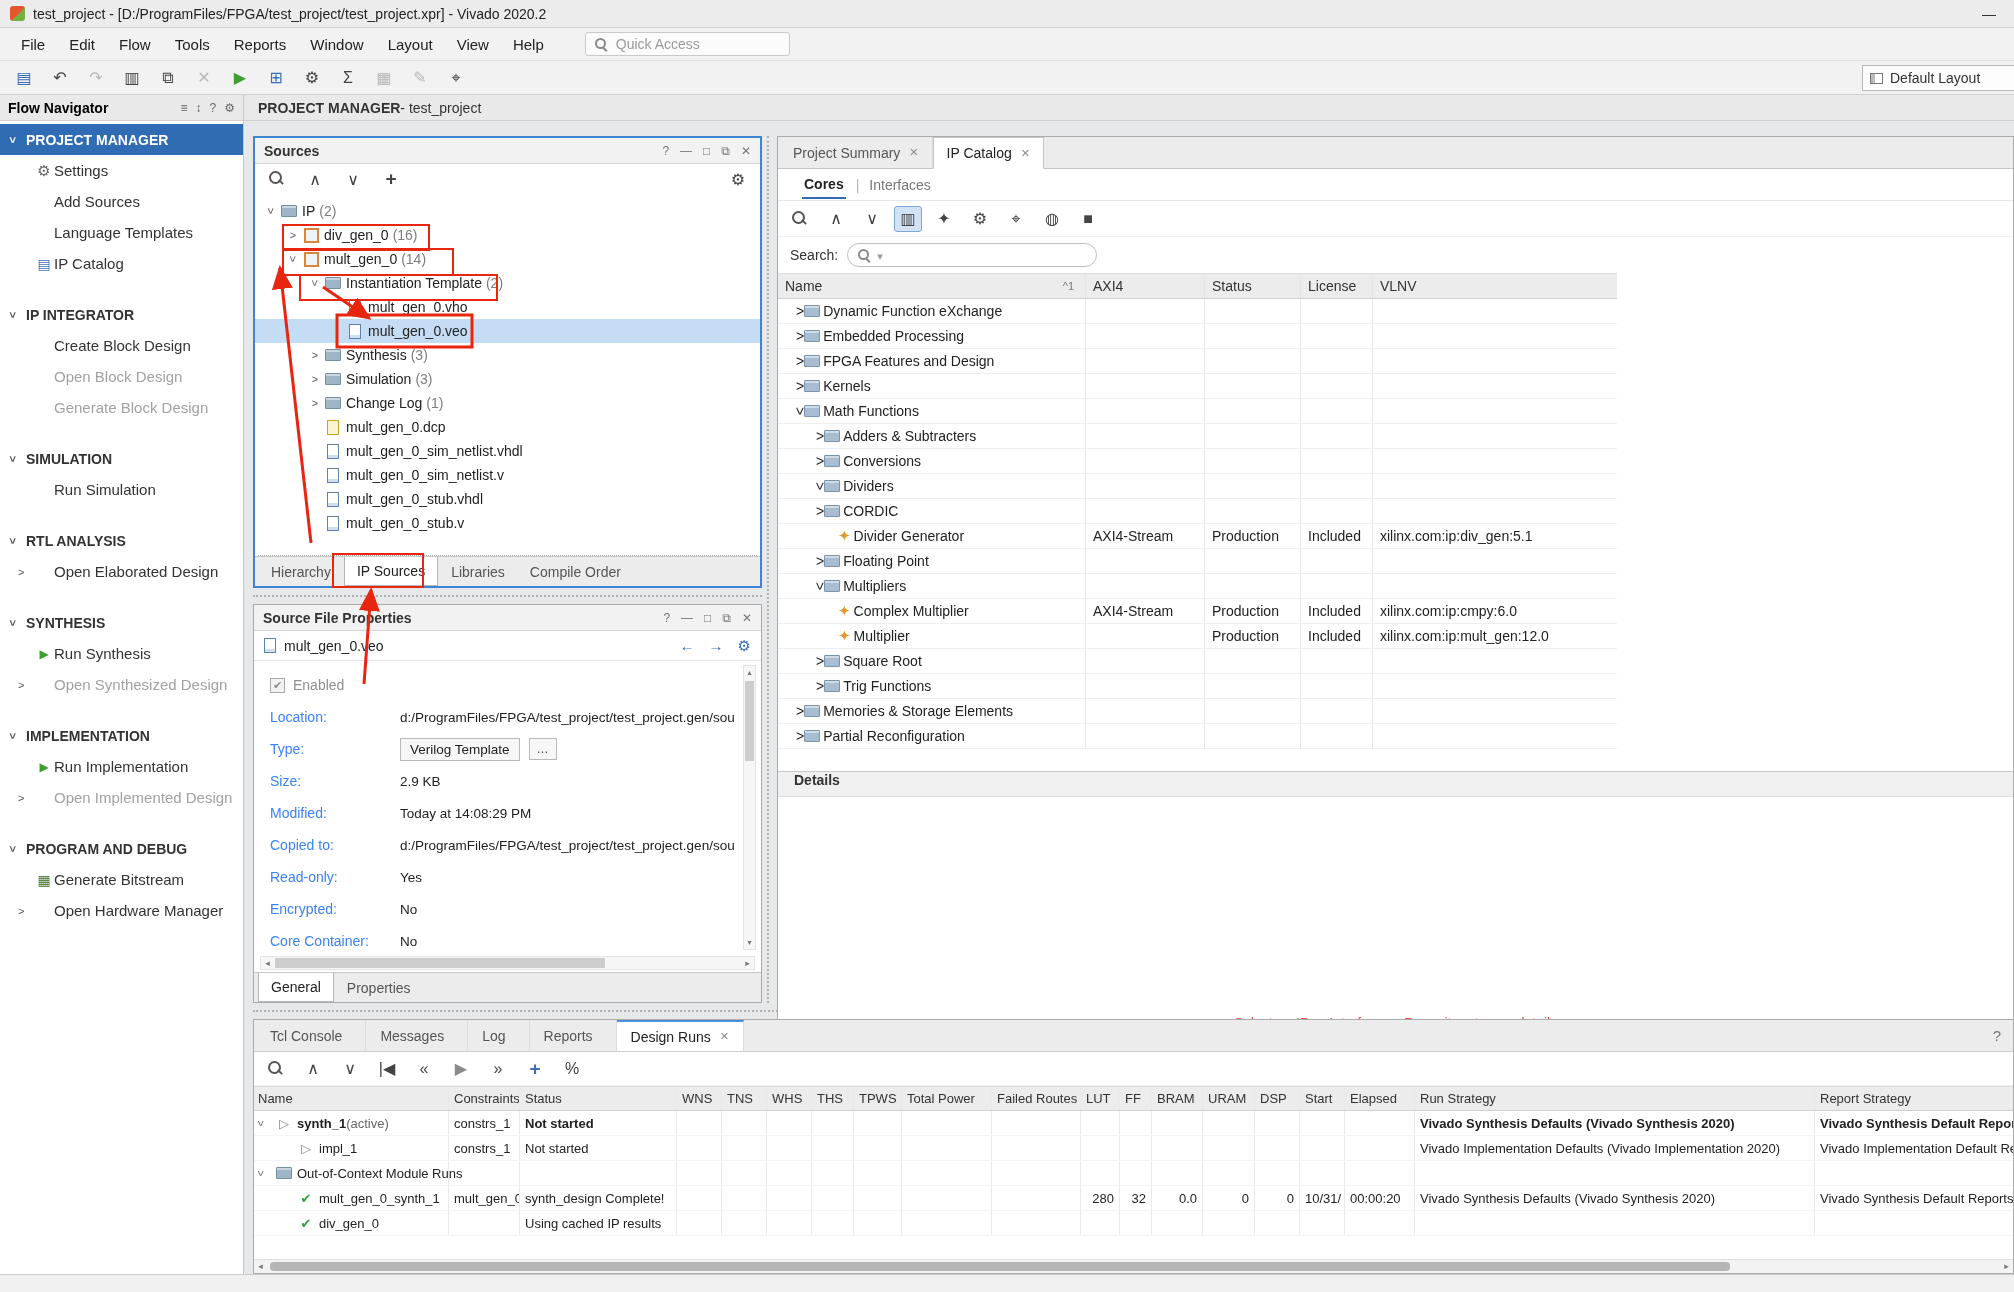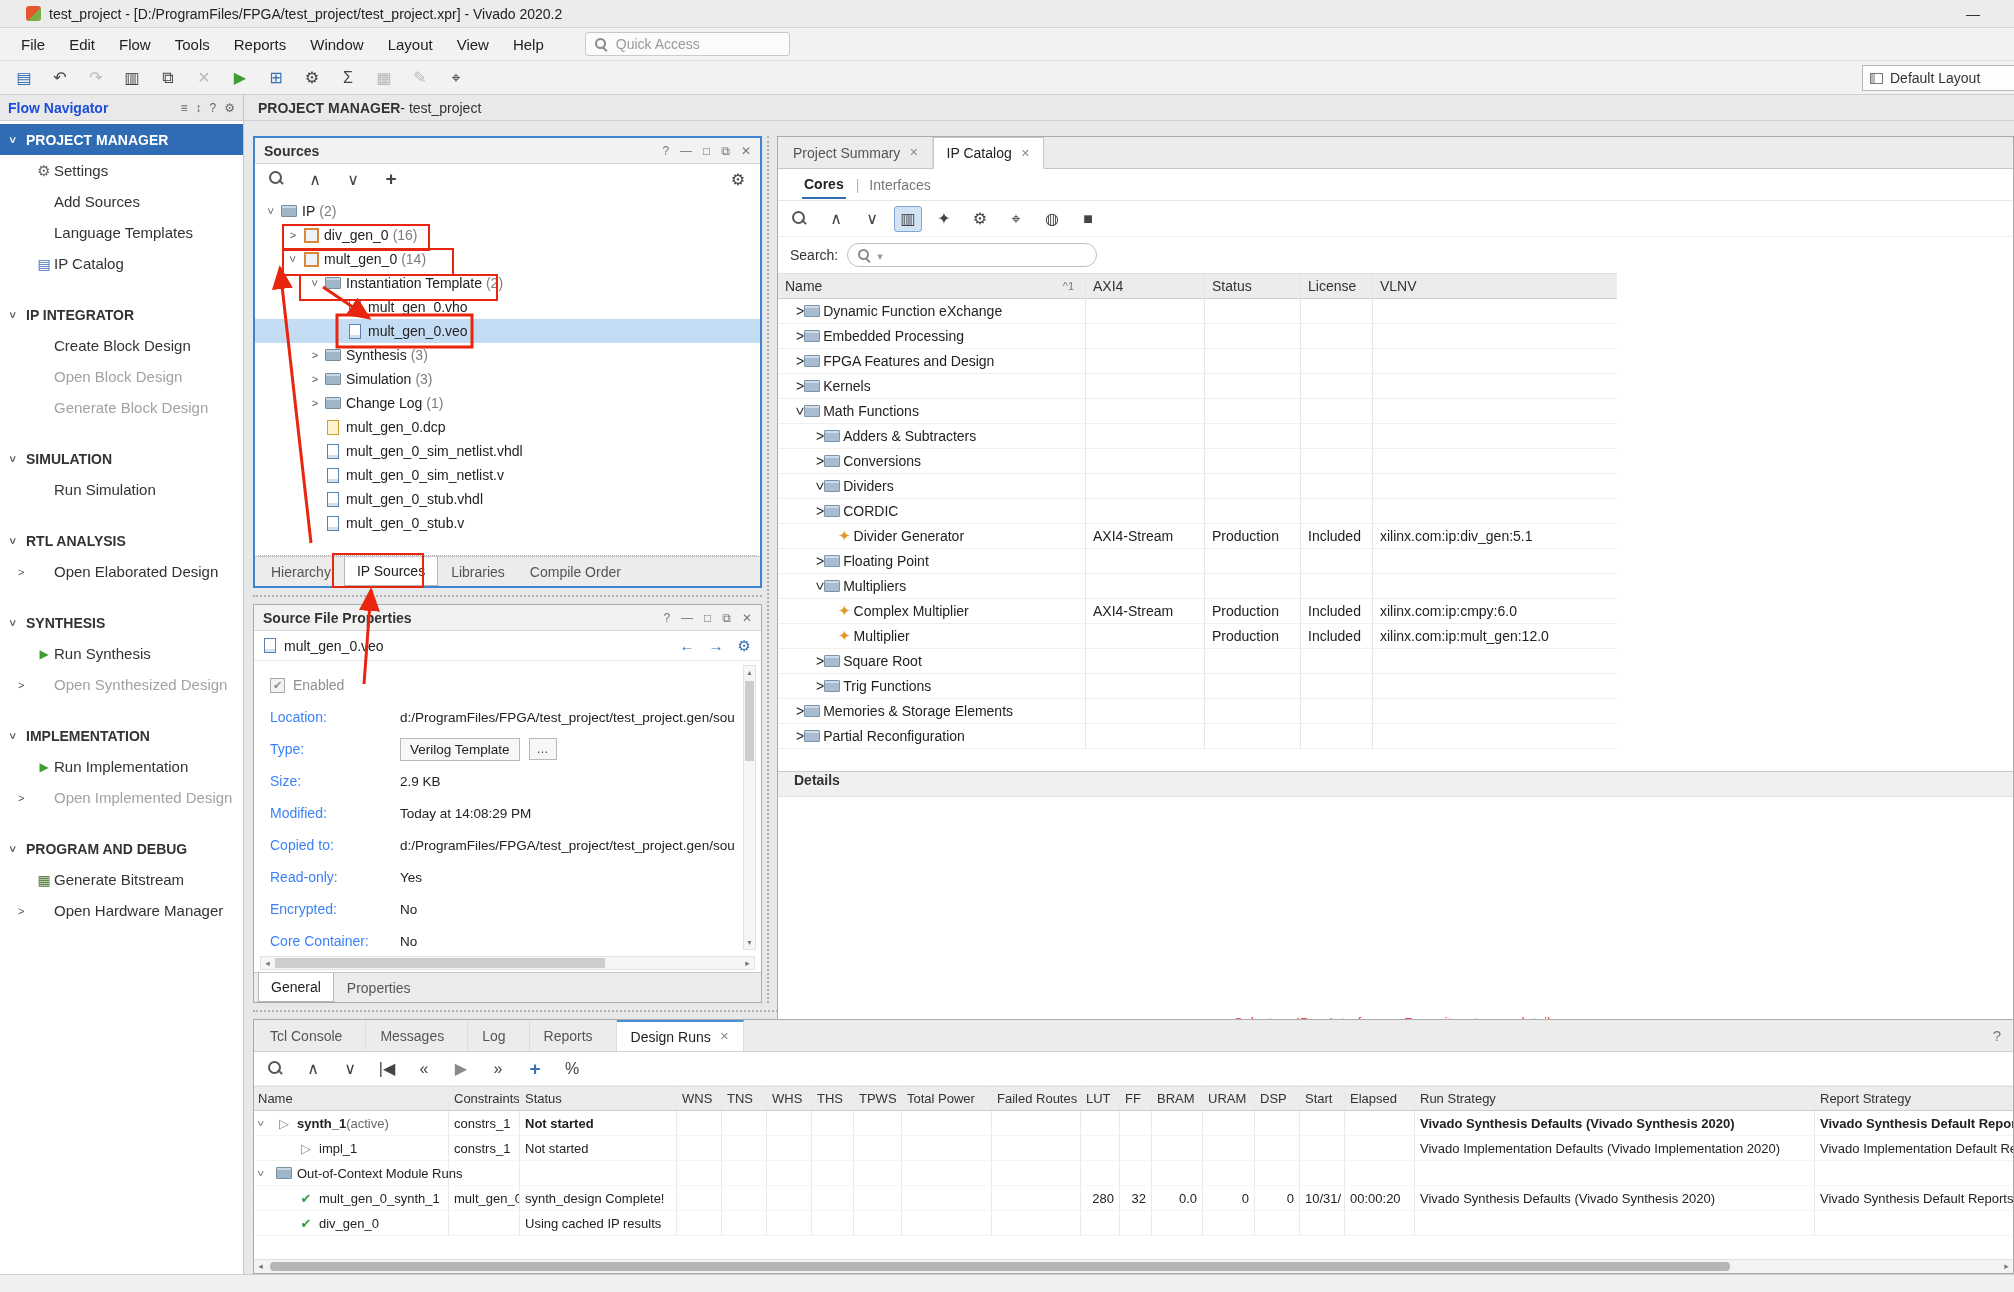--- a/index.html
+++ b/index.html
@@ -1,33 +1,33 @@
 <!DOCTYPE html>
 <html><head>
 <meta charset="utf-8">
 <style>
 *{margin:0;padding:0;box-sizing:border-box;}
 html,body{width:2014px;height:1292px;}
 body{position:relative;font-family:"Liberation Sans","DejaVu Sans",sans-serif;font-size:15px;color:#222;background:#ececec;overflow:hidden;}
 
 
-.titlebar{position:absolute;top:0;left:0;right:0;height:28px;background:#ececec;border-bottom:1px solid #d2d2d2;display:flex;align-items:center;gap:8px;padding:0 26px;font-size:14px;}
+.titlebar{position:absolute;top:0;left:0;right:0;height:28px;background:#ececec;border-bottom:1px solid #d2d2d2;display:flex;align-items:center;gap:8px;padding:0 10px;font-size:14px;}
 .app-icon{width:15px;height:15px;border-radius:3px;background:linear-gradient(135deg,#e4572e 0 55%,#76b043 55% 100%);}
 .win-min{margin-left:auto;width:30px;text-align:center;color:#333;}
 .menubar{position:absolute;top:28px;left:0;right:0;height:33px;background:#f2f2f2;border-bottom:1px solid #dcdcdc;display:flex;align-items:center;gap:2px;padding-left:10px;}
 .menu-item{padding:4px 11px;color:#222;}
 .quick-access{margin-left:28px;width:205px;height:24px;border:1px solid #c9c9c9;background:#fbfbfb;border-radius:3px;display:flex;align-items:center;gap:7px;padding:0 8px;color:#9a9a9a;font-size:14px;}
 .toolbar{position:absolute;top:61px;left:0;right:0;height:34px;background:#f2f2f2;border-bottom:1px solid #cfcfcf;display:flex;align-items:center;gap:8px;padding-left:10px;}
 .tb-btn{width:28px;height:26px;display:flex;align-items:center;justify-content:center;font-size:16px;color:#555;border-radius:3px;position:relative;}
 .layout-box{position:absolute;right:-16px;top:4px;height:26px;width:168px;border:1px solid #b9b9b9;background:#fdfdfd;display:flex;align-items:center;gap:7px;padding:0 7px;overflow:hidden;white-space:nowrap;font-size:14px;color:#333;}
 .layout-box .grid-ic{width:13px;height:11px;min-width:13px;border:1px solid #777;background:linear-gradient(90deg,#bbb 0 4px,#fff 4px);}
 
 
 .fn-header{position:absolute;top:95px;left:0;width:244px;height:26px;background:#e9e9e9;border-bottom:1px solid #d0d0d0;border-right:1px solid #c6c6c6;display:flex;align-items:center;padding:0 8px;}
-.fn-header .t{font-weight:bold;font-size:14px;color:#1d4ed8;}
+.fn-header .t{font-weight:bold;font-size:14px;color:#000000;}
 .fn-hicons{margin-left:auto;display:flex;gap:8px;color:#666;font-size:12px;}
 .ws-header{position:absolute;top:95px;left:244px;right:0;height:26px;background:#e9e9e9;border-bottom:1px solid #d0d0d0;display:flex;align-items:center;padding:0 14px;font-size:14px;color:#333;}
 .ws-header b{font-weight:bold;}
 
 
 .flownav{position:absolute;top:121px;left:0;width:244px;bottom:18px;background:#fff;border-right:1px solid #c6c6c6;overflow:hidden;padding-top:3px;}
 .fn-row{display:flex;align-items:center;height:31px;padding:0 8px 0 10px;font-size:15px;color:#333;}
 .fn-row .chev{width:16px;min-width:16px;font-size:11px;color:#555;}
 .fn-row .icslot{width:20px;min-width:20px;}
 .fn-row.section{font-weight:bold;font-size:14px;margin-top:20px;}

